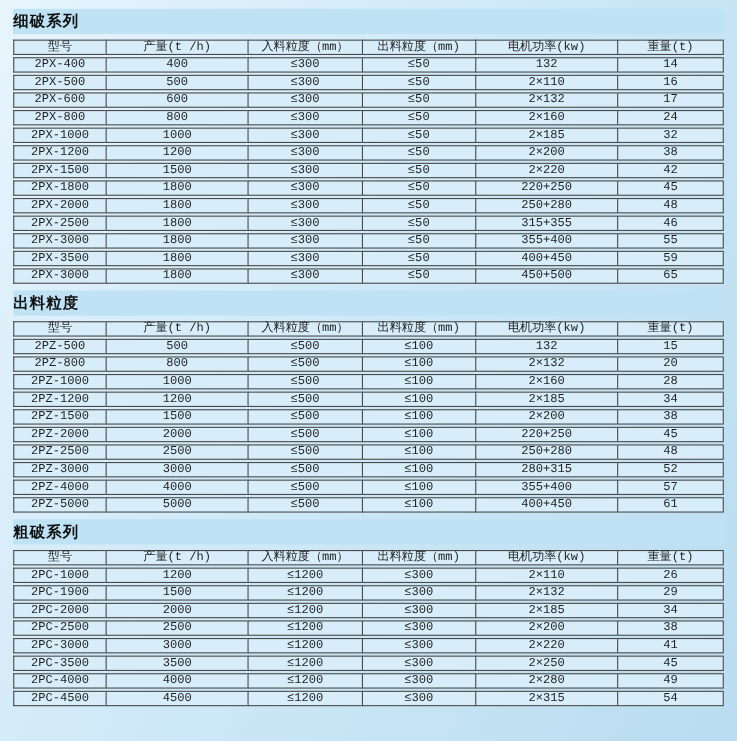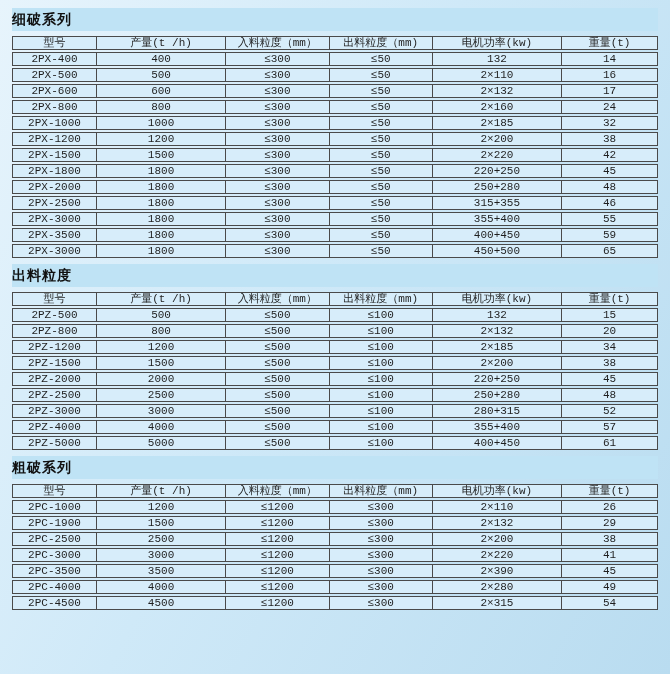--- a/index.html
+++ b/index.html
@@ -208,20 +208,28 @@
           </tr>
           <tr>
             <td>2PZ-800</td>
             <td>800</td>
             <td>≤500</td>
             <td>≤100</td>
             <td>2×132</td>
             <td>20</td>
           </tr>
           <tr>
+            <td>2PZ-1000</td>
+            <td>1000</td>
+            <td>≤500</td>
+            <td>≤100</td>
+            <td>2×160</td>
+            <td>28</td>
+          </tr>
+          <tr>
             <td>2PZ-1200</td>
             <td>1200</td>
             <td>≤500</td>
             <td>≤100</td>
             <td>2×185</td>
             <td>34</td>
           </tr>
           <tr>
             <td>2PZ-1500</td>
             <td>1500</td>
@@ -306,41 +314,49 @@
           </tr>
           <tr>
             <td>2PC-1900</td>
             <td>1500</td>
             <td>≤1200</td>
             <td>≤300</td>
             <td>2×132</td>
             <td>29</td>
           </tr>
           <tr>
+            <td>2PC-2000</td>
+            <td>2000</td>
+            <td>≤1200</td>
+            <td>≤300</td>
+            <td>2×185</td>
+            <td>34</td>
+          </tr>
+          <tr>
             <td>2PC-2500</td>
             <td>2500</td>
             <td>≤1200</td>
             <td>≤300</td>
             <td>2×200</td>
             <td>38</td>
           </tr>
           <tr>
             <td>2PC-3000</td>
             <td>3000</td>
             <td>≤1200</td>
             <td>≤300</td>
             <td>2×220</td>
             <td>41</td>
           </tr>
           <tr>
             <td>2PC-3500</td>
             <td>3500</td>
             <td>≤1200</td>
             <td>≤300</td>
-            <td>2×390</td>
+            <td>2×250</td>
             <td>45</td>
           </tr>
           <tr>
             <td>2PC-4000</td>
             <td>4000</td>
             <td>≤1200</td>
             <td>≤300</td>
             <td>2×280</td>
             <td>49</td>
           </tr>

